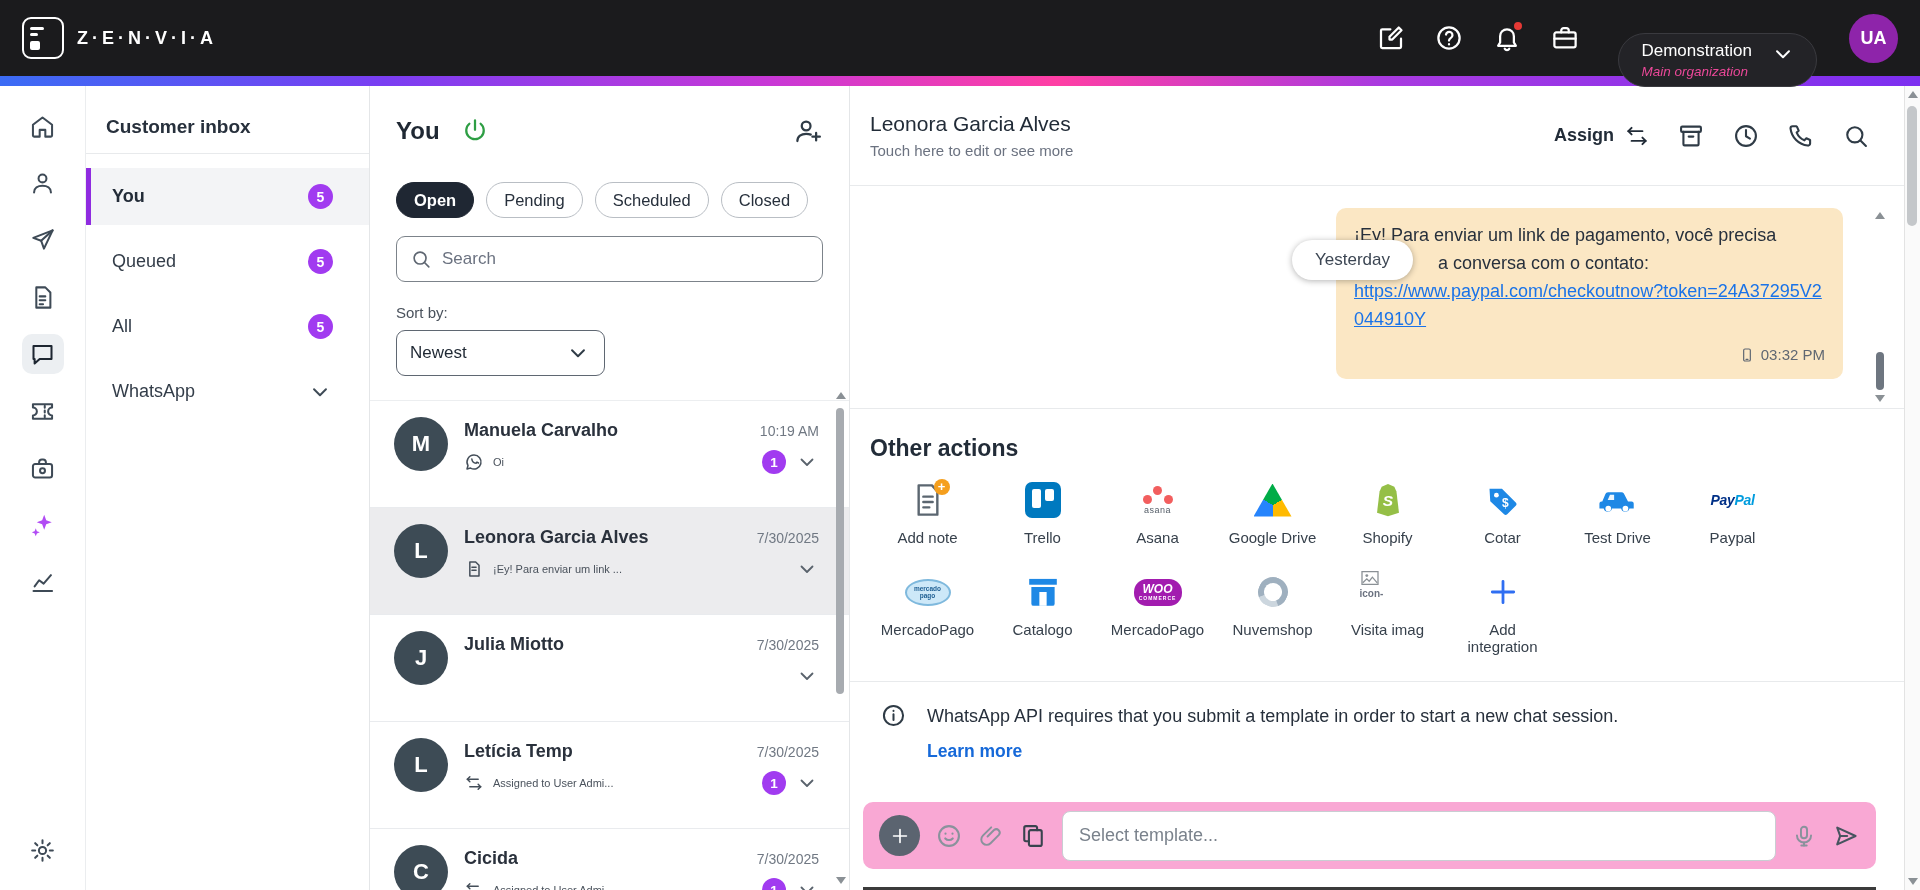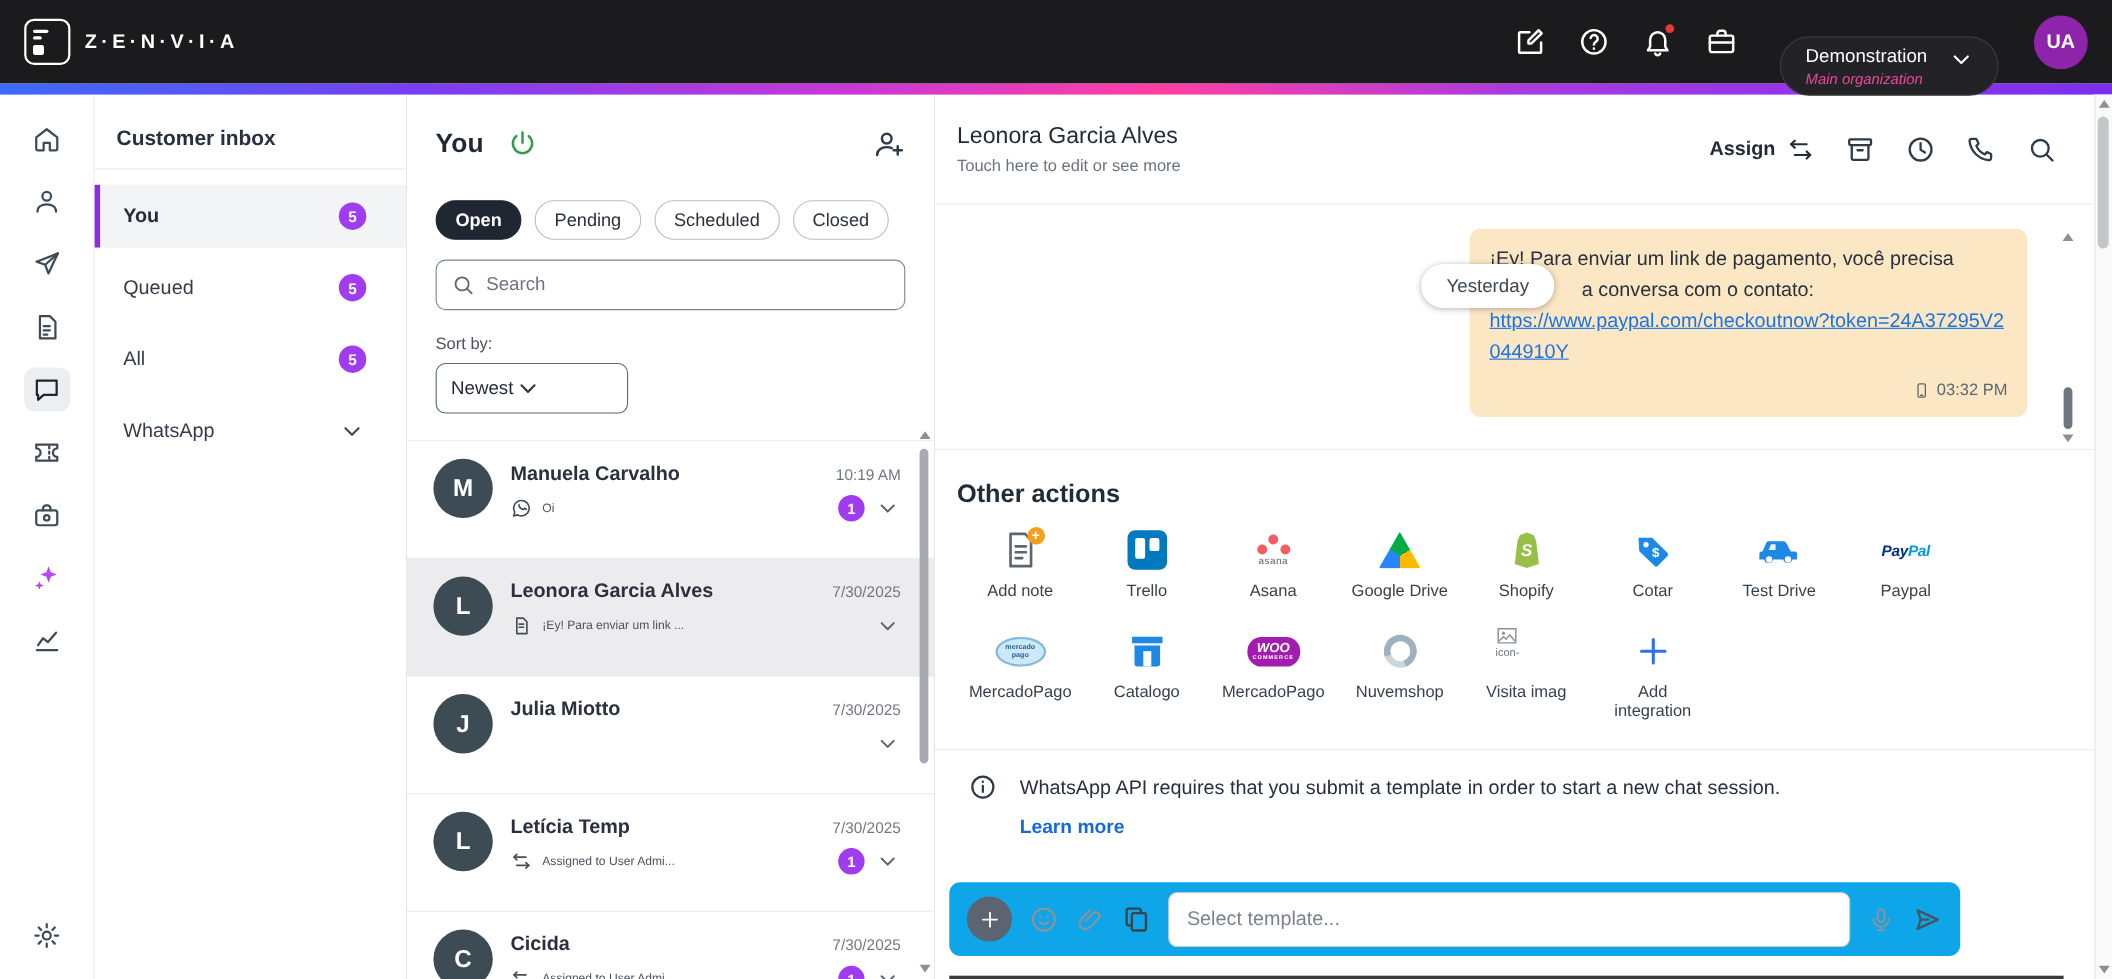--- a/index.html
+++ b/index.html
@@ -51,21 +51,21 @@
   .lp-title { font-size:24px; font-weight:700; color:#1f2833; }
   .power { margin-left:20px; color:#2e9e44; width:30px; height:30px; cursor:pointer; }
   .addperson { margin-left:auto; width:30px; height:30px; color:#2f3b46; cursor:pointer; }
   .chips { display:flex; gap:12px; padding:0 26px; margin-top:34px; }
   .chip { height:36px; padding:0 17px; border-radius:20px; border:1px solid #b9bec4; background:#fff; display:flex; align-items:center; font-size:16.5px; color:#27303c; cursor:pointer; white-space:nowrap; }
   .chip.active { background:#1f2733; border-color:#1f2733; color:#fff; font-weight:700; }
   .searchbox { margin:18px 26px 0; height:46px; border:1.6px solid #7c838a; border-radius:9px; display:flex; align-items:center; padding:0 13px; gap:10px; color:#5f6772; }
   .searchbox input { border:none; outline:none; background:transparent; flex:1; font-size:17px; color:#27303c; font-family:"Liberation Sans",sans-serif; }
   .searchbox input::placeholder { color:#6b7280; }
   .sort-label { margin:22px 26px 0; font-size:15px; color:#4a525c; }
-  .sortbox { margin:9px 26px 0; width:175px; height:46px; border:1.6px solid #5f6772; border-radius:9px; display:flex; align-items:center; justify-content:flex-start; padding:0 13px; font-size:17px; color:#1f2833; cursor:pointer; }
+  .sortbox { margin:9px 26px 0; width:209px; height:46px; border:1.6px solid #5f6772; border-radius:9px; display:flex; align-items:center; justify-content:space-between; padding:0 13px; font-size:17px; color:#1f2833; cursor:pointer; }
   .sortbox .chev { width:26px; height:26px; color:#2f3b46; }
   .conv-list { margin-top:24px; border-top:1px solid #eceef0; }
   .conv { display:flex; gap:16px; height:107px; padding:16px 30px 0 24px; border-bottom:1px solid #e9ebee; cursor:pointer; }
   .conv.selected { background:#ececee; }
   .c-avatar { width:54px; height:54px; border-radius:50%; background:#3d4b55; color:#fff; display:flex; align-items:center; justify-content:center; font-size:22px; font-weight:600; flex-shrink:0; }
   .c-body { flex:1; min-width:0; padding-top:3px; }
   .c-top { display:flex; justify-content:space-between; align-items:baseline; }
   .c-name { font-size:18px; font-weight:600; color:#2a313c; white-space:nowrap; overflow:hidden; text-overflow:ellipsis; }
   .c-time { font-size:14px; color:#707883; margin-left:10px; flex-shrink:0; }
   .c-bottom { display:flex; align-items:center; gap:9px; margin-top:9px; color:#4a525c; }
@@ -117,30 +117,30 @@
   .i-asana .d3 { right:0; bottom:0; }
   .i-asana .aw { font-size:9px; color:#555e68; letter-spacing:.5px; }
   .i-gdrive { width:38px; height:33px; clip-path:polygon(50% 0, 100% 100%, 0 100%); background:conic-gradient(from 180deg at 50% 64%, #2684fc 0 33.3%, #00ac47 33.3% 66.6%, #ffba00 66.6% 100%); }
   .i-paypal { font-size:14px; font-weight:700; font-style:italic; letter-spacing:-.3px; }
   .i-paypal .p1 { color:#003087; } .i-paypal .p2 { color:#009cde; }
   .i-mp { width:46px; height:27px; background:#cde8f8; border:2px solid #7fb9dd; border-radius:50%; display:flex; align-items:center; justify-content:center; font-size:6.5px; color:#1f5f93; text-align:center; line-height:7px; font-weight:700; }
   .i-woo { width:48px; height:27px; background:#a21caf; border-radius:13px; color:#fff; display:flex; flex-direction:column; align-items:center; justify-content:center; font-weight:700; font-style:italic; }
   .i-woo .w1 { font-size:12px; line-height:12px; } .i-woo .w2 { font-size:5px; letter-spacing:1px; font-style:normal; }
   .i-nuvem { width:30px; height:30px; border:6px solid #9fb0bf; border-bottom-color:#ccd6de; border-radius:50%; transform:rotate(25deg); }
   .i-broken { width:56px; height:44px; overflow:hidden; display:flex; flex-direction:column; align-items:flex-start; gap:2px; }
-  .i-broken .alt { font-size:10px; color:#6b7280; }
+  .i-broken .alt { font-size:10px; color:#6b7280;font-weight:bold; }
   .i-plusblue { width:30px; height:30px; color:#2f6ef2; }
 
   .banner { height:101px; border-top:1px solid #e8eaec; padding:22px 24px 0 30px; display:flex; gap:20px; }
   .banner .info-ico { width:27px; height:27px; color:#2f3b46; flex-shrink:0; margin-top:-2px; }
   .banner-text { font-size:18px; color:#27303c; line-height:24px; }
   .banner-link { display:inline-block; margin-top:13px; font-size:17.5px; font-weight:700; color:#1669d9; cursor:pointer; }
 
   .composerwrap { flex:1; position:relative; padding:20px 0 0 13px; }
-  .composer { width:919px; height:67px; background:#0ea5e9; border-radius:10px; display:flex; align-items:center; padding:0 16px; gap:15px; }
+  .composer { width:1013px; height:67px; background:#f9a8d4; border-radius:10px; display:flex; align-items:center; padding:0 16px; gap:15px; }
   .plusbtn { width:41px; height:41px; border-radius:50%; background:#5b6470; color:#fff; display:flex; align-items:center; justify-content:center; cursor:pointer; flex-shrink:0; }
   .cico { flex-shrink:0; cursor:pointer; }
   .c-smiley,.c-clip,.c-mic { color:#8a929c; }
   .c-pages { color:#39434e; }
   .c-send { color:#47545f; }
   .tpl-input { flex:1; height:50px; border:1px solid #c9cdd2; border-radius:8px; background:#fff; padding:0 16px; font-size:18px; color:#27303c; outline:none; font-family:"Liberation Sans",sans-serif; }
   .tpl-input::placeholder { color:#7a828c; }
   .bottom-edge { position:absolute; left:13px; bottom:0; width:1013px; height:3px; background:#3b3b3b; }
 
   

